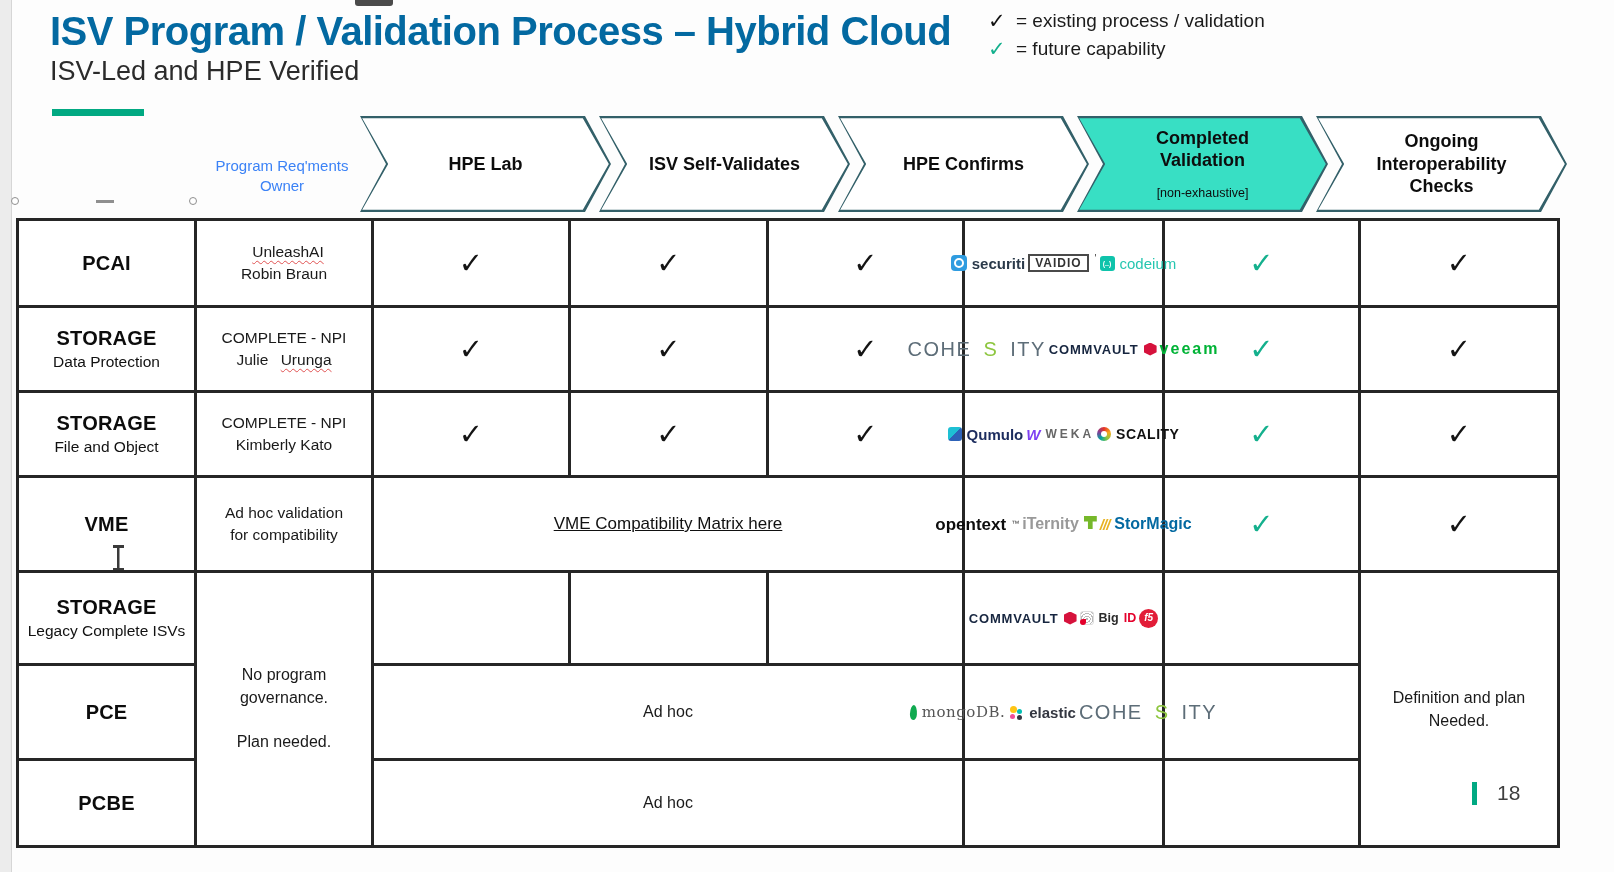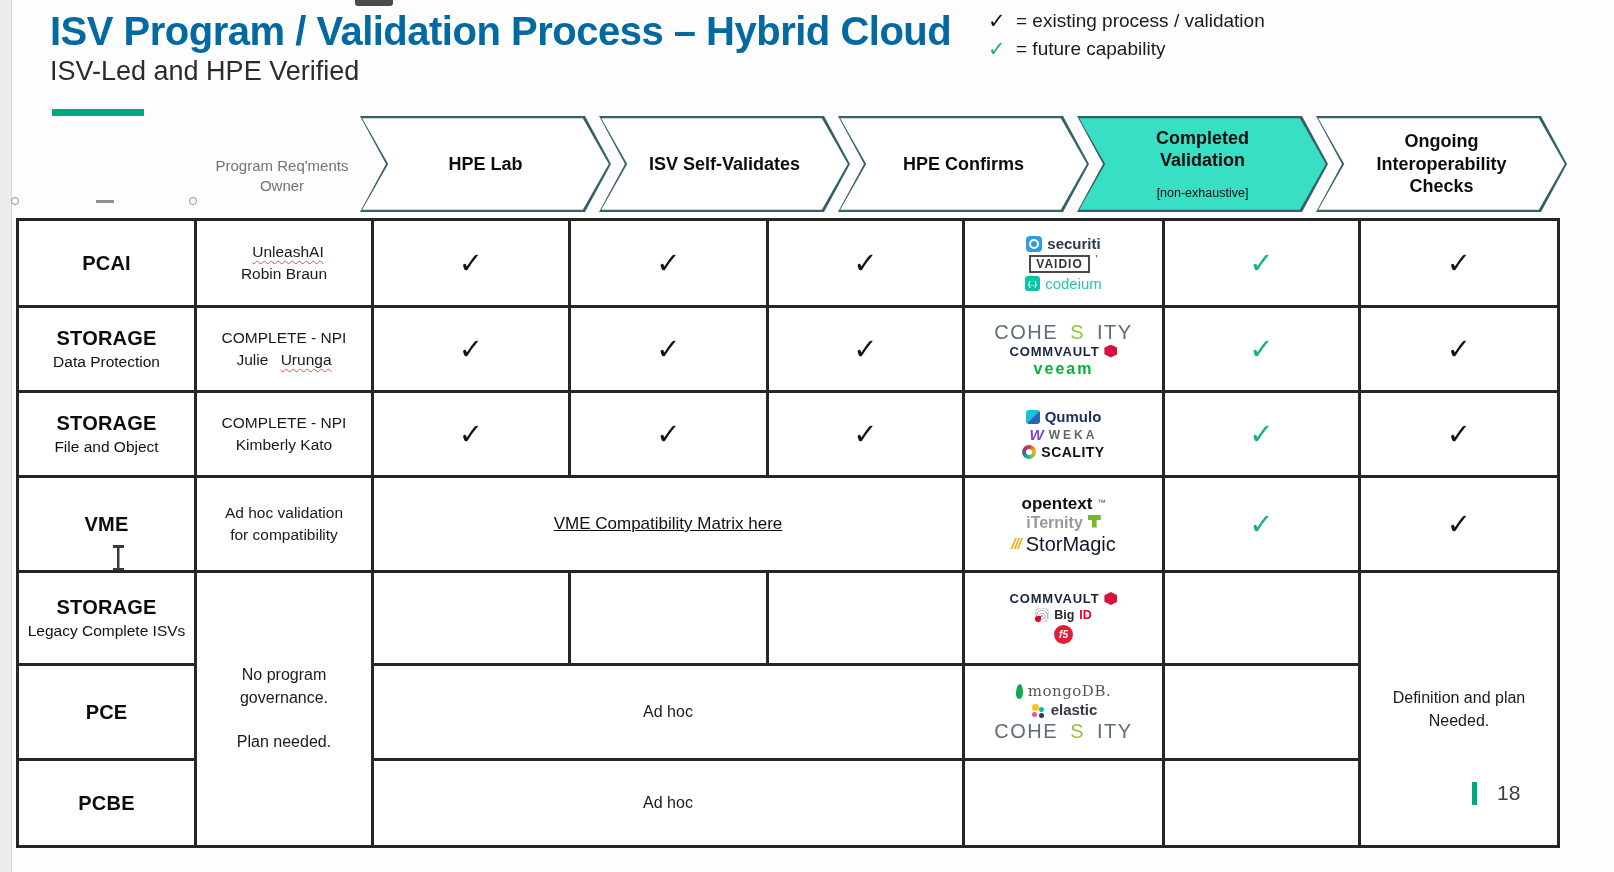--- a/index.html
+++ b/index.html
@@ -28,21 +28,21 @@
   .teal-bar { position:absolute; left:52px; top:109px; width:92px; height:7px; background:#01a982; }
 
   
   .legend { position:absolute; left:988px; top:9px; display:flex; flex-direction:column; gap:4px; }
   .legend-row { display:flex; align-items:center; font-size:19px; color:#1b1b1b; }
   .legend-check { width:28px; font-size:21px; font-weight:600; color:#111; }
   .legend-check.future { color:#14b08d; font-weight:500; }
 
   
   .owner-head { position:absolute; left:198px; top:156px; width:168px; text-align:center;
-    font-size:15px; line-height:1.3; color:#737373; }
+    font-size:15px; line-height:1.3; color:#3b82f6; }
   .chevrons { position:absolute; left:360px; top:116px; width:1207px; height:96px; display:flex; }
   .chev { position:relative; flex:1; height:96px; }
   .chev + .chev { margin-left:-12px; }
   .chev .outer, .chev .inner {
     clip-path: polygon(0 0, calc(100% - 26px) 0, 100% 50%, calc(100% - 26px) 100%, 0 100%, 26px 50%);
   }
   .chev .outer { position:absolute; inset:0; background:#336069; }
   .chev .inner { position:absolute; inset:2.2px; background:#fff; display:flex; flex-direction:column;
     align-items:center; justify-content:center; text-align:center; padding:0 32px;
     font-size:18px; font-weight:800; color:#0d0d0d; line-height:1.25; }
@@ -62,21 +62,21 @@
   .ck { font-size:29px; font-weight:600; color:#141414; }
   .ck.future { color:#14b08d; font-weight:500; }
   .link-cell { font-size:17px; color:#111; text-decoration:underline; cursor:pointer; }
   .adhoc { font-size:16px; color:#1a1a1a; }
   .note { font-size:16px; color:#1a1a1a; line-height:1.4; }
   .note .gap { display:block; height:22px; }
   .def-note { font-size:16px; color:#1a1a1a; line-height:1.45; padding:0 24px; }
 
   
   td.logos-cell { padding:4px 2px; }
-  .logos-stack { display:flex; flex-direction:column; align-items:center; justify-content:center; gap:3px; }
+  .logos-stack { display:flex; flex-direction:row; align-items:center; justify-content:center; gap:3px; }
   .lg { display:inline-flex; align-items:center; gap:5px; line-height:1; white-space:nowrap; }
   .ic { display:inline-flex; align-items:center; justify-content:center; }
 
   .ic-securiti { width:16px; height:16px; background:#2f9ce0; border-radius:4px; position:relative; }
   .ic-securiti::after { content:""; position:absolute; inset:0; margin:auto; width:6px; height:6px;
     border:2px solid #fff; border-radius:50%; }
   .t-securiti { font-size:15px; font-weight:700; color:#2b3a4a; }
 
   .vaidio-box { border:2px solid #4a4a4a; padding:1px 5px; font-size:12px; font-weight:800;
     letter-spacing:1px; color:#333; }
@@ -109,21 +109,21 @@
   .t-scality { font-size:14px; font-weight:800; color:#111; letter-spacing:.5px; }
 
   .t-opentext { font-size:17px; font-weight:800; color:#0d0d0d; }
   .tm { font-size:8px; vertical-align:super; color:#444; }
 
   .t-iternity { font-size:16px; font-weight:600; color:#999; }
   .ic-iternity { width:13px; height:13px; background:#76b82a; align-self:flex-start;
     clip-path:polygon(0 0,100% 0,100% 42%,68% 42%,68% 100%,32% 100%,32% 42%,0 42%); }
 
   .ic-stormagic { font-size:15px; font-weight:800; font-style:italic; color:#e8b321; letter-spacing:-1px; }
-  .t-stormagic { font-size:20px; font-weight:400; color:#0f172a; }
+  .t-stormagic { font-size:16px; font-weight:700; color:#0369a1; }
 
   .ic-bigid { width:14px; height:14px; border-radius:3px; border:1px solid #ddd; position:relative;
     background:repeating-radial-gradient(circle at 50% 60%, #b9b9b9 0 1px, #fff 1px 2.6px); }
   .ic-bigid::after { content:""; position:absolute; left:-1px; bottom:-1px; width:6px; height:6px;
     background:#e4002b; border-radius:50% 0 50% 50%; }
   .t-bigid-a { font-size:12.5px; font-weight:700; color:#2b2b2b; }
   .t-bigid-b { font-size:12.5px; font-weight:700; color:#e4002b; }
 
   .ic-f5 { width:19px; height:19px; border-radius:50%; background:#e21d38; color:#fff;
     font-size:10px; font-weight:800; font-style:italic; }

